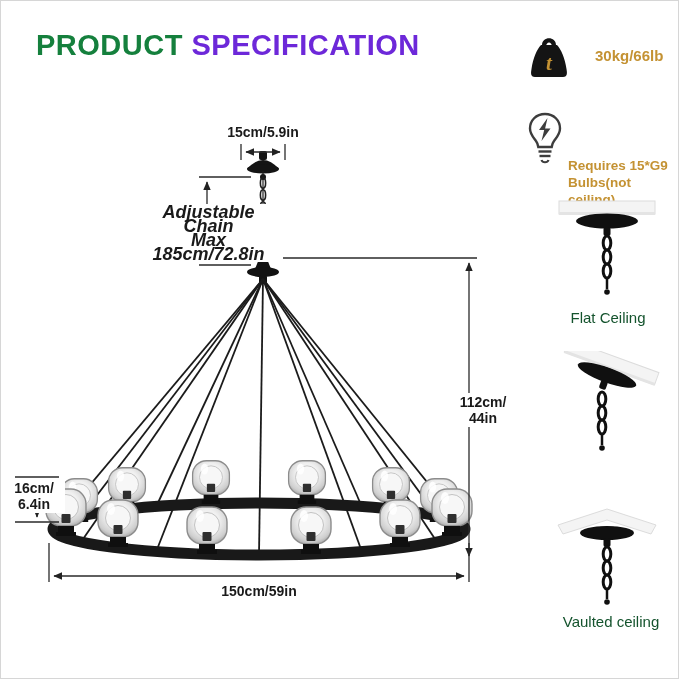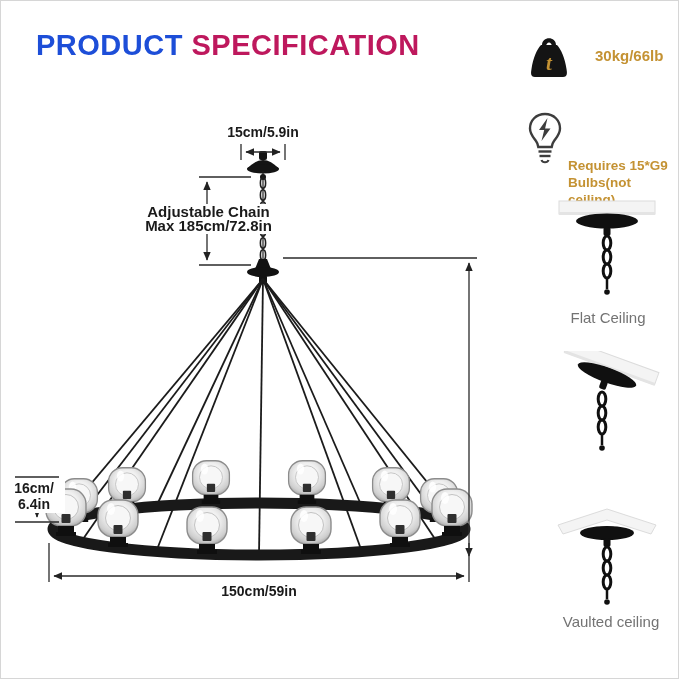--- a/index.html
+++ b/index.html
@@ -1,27 +1,27 @@
 <!DOCTYPE html>
 <html><head>
 <meta charset="utf-8">
 <style>
   html,body{margin:0;padding:0;background:#fff;}
   .page{position:relative;width:679px;height:679px;background:#fff;overflow:hidden;
         font-family:"Liberation Sans",sans-serif;border:1px solid #d6d6d6;box-sizing:border-box;}
   .title{position:absolute;left:35px;top:28px;font-size:29px;font-weight:800;letter-spacing:.5px;white-space:nowrap;}
-  .title .red{color:#1d4ed8;}
-  .title .blk{color:#be185d;}
+  .title .red{color:#15803d;}
+  .title .blk{color:#6d28d9;}
   .dim{position:absolute;font-weight:bold;font-size:14px;color:#1a1a1a;text-align:center;line-height:16px;}
   .dim.bg{background:#fff;padding:1px 2px;}
-  .dim.small{font-size:15px;line-height:14px;}
+  .dim.small{font-size:18px;line-height:14px;font-style:italic;}
   .gold{color:#c49233;font-weight:bold;}
   .weight-text{position:absolute;left:594px;top:46px;font-size:15px;}
   .bulb-text{position:absolute;left:567px;top:116px;font-size:13.5px;line-height:17px;margin-top:40px;}
-  .mount-label{position:absolute;width:134px;text-align:center;font-size:15px;color:#737373;}
+  .mount-label{position:absolute;width:134px;text-align:center;font-size:15px;color:#14532d;}
   .abs{position:absolute;}
 </style>
 </head>
 <body>
 
 <div class="page">
 
   <h1 class="title" style="margin:0"><span class="red">PRODUCT</span><span class="blk">&nbsp;</span><span class="blk">SPECIFICATION</span></h1>
 
   <svg class="abs" style="left:0;top:0" width="520" height="679" viewBox="0 0 520 679">
@@ -115,20 +115,24 @@
     </g>
   </svg>
 
   <div class="dim" style="left:197px;top:123px;width:130px">15cm/5.9in</div>
 
   <div class="dim bg small" style="left:133px;top:203px;width:145px">
     <div>Adjustable Chain</div>
     <div>Max 185cm/72.8in</div>
   </div>
 
+  <div class="dim bg" style="left:450px;top:392px;width:60px">
+    <div>112cm/</div>
+    <div>44in</div>
+  </div>
 
   <div class="dim bg" style="left:2px;top:478px;width:58px">
     <div>16cm/</div>
     <div>6.4in</div>
   </div>
 
   <div class="dim" style="left:193px;top:582px;width:130px">150cm/59in</div>
 
   <svg class="abs" style="left:522px;top:30px" width="52" height="50" viewBox="0 0 52 50">
     <path d="M19,14 C19,5 33,5 33,14 L29,16 C29,10 23,10 23,16 Z" fill="#141414"></path>

